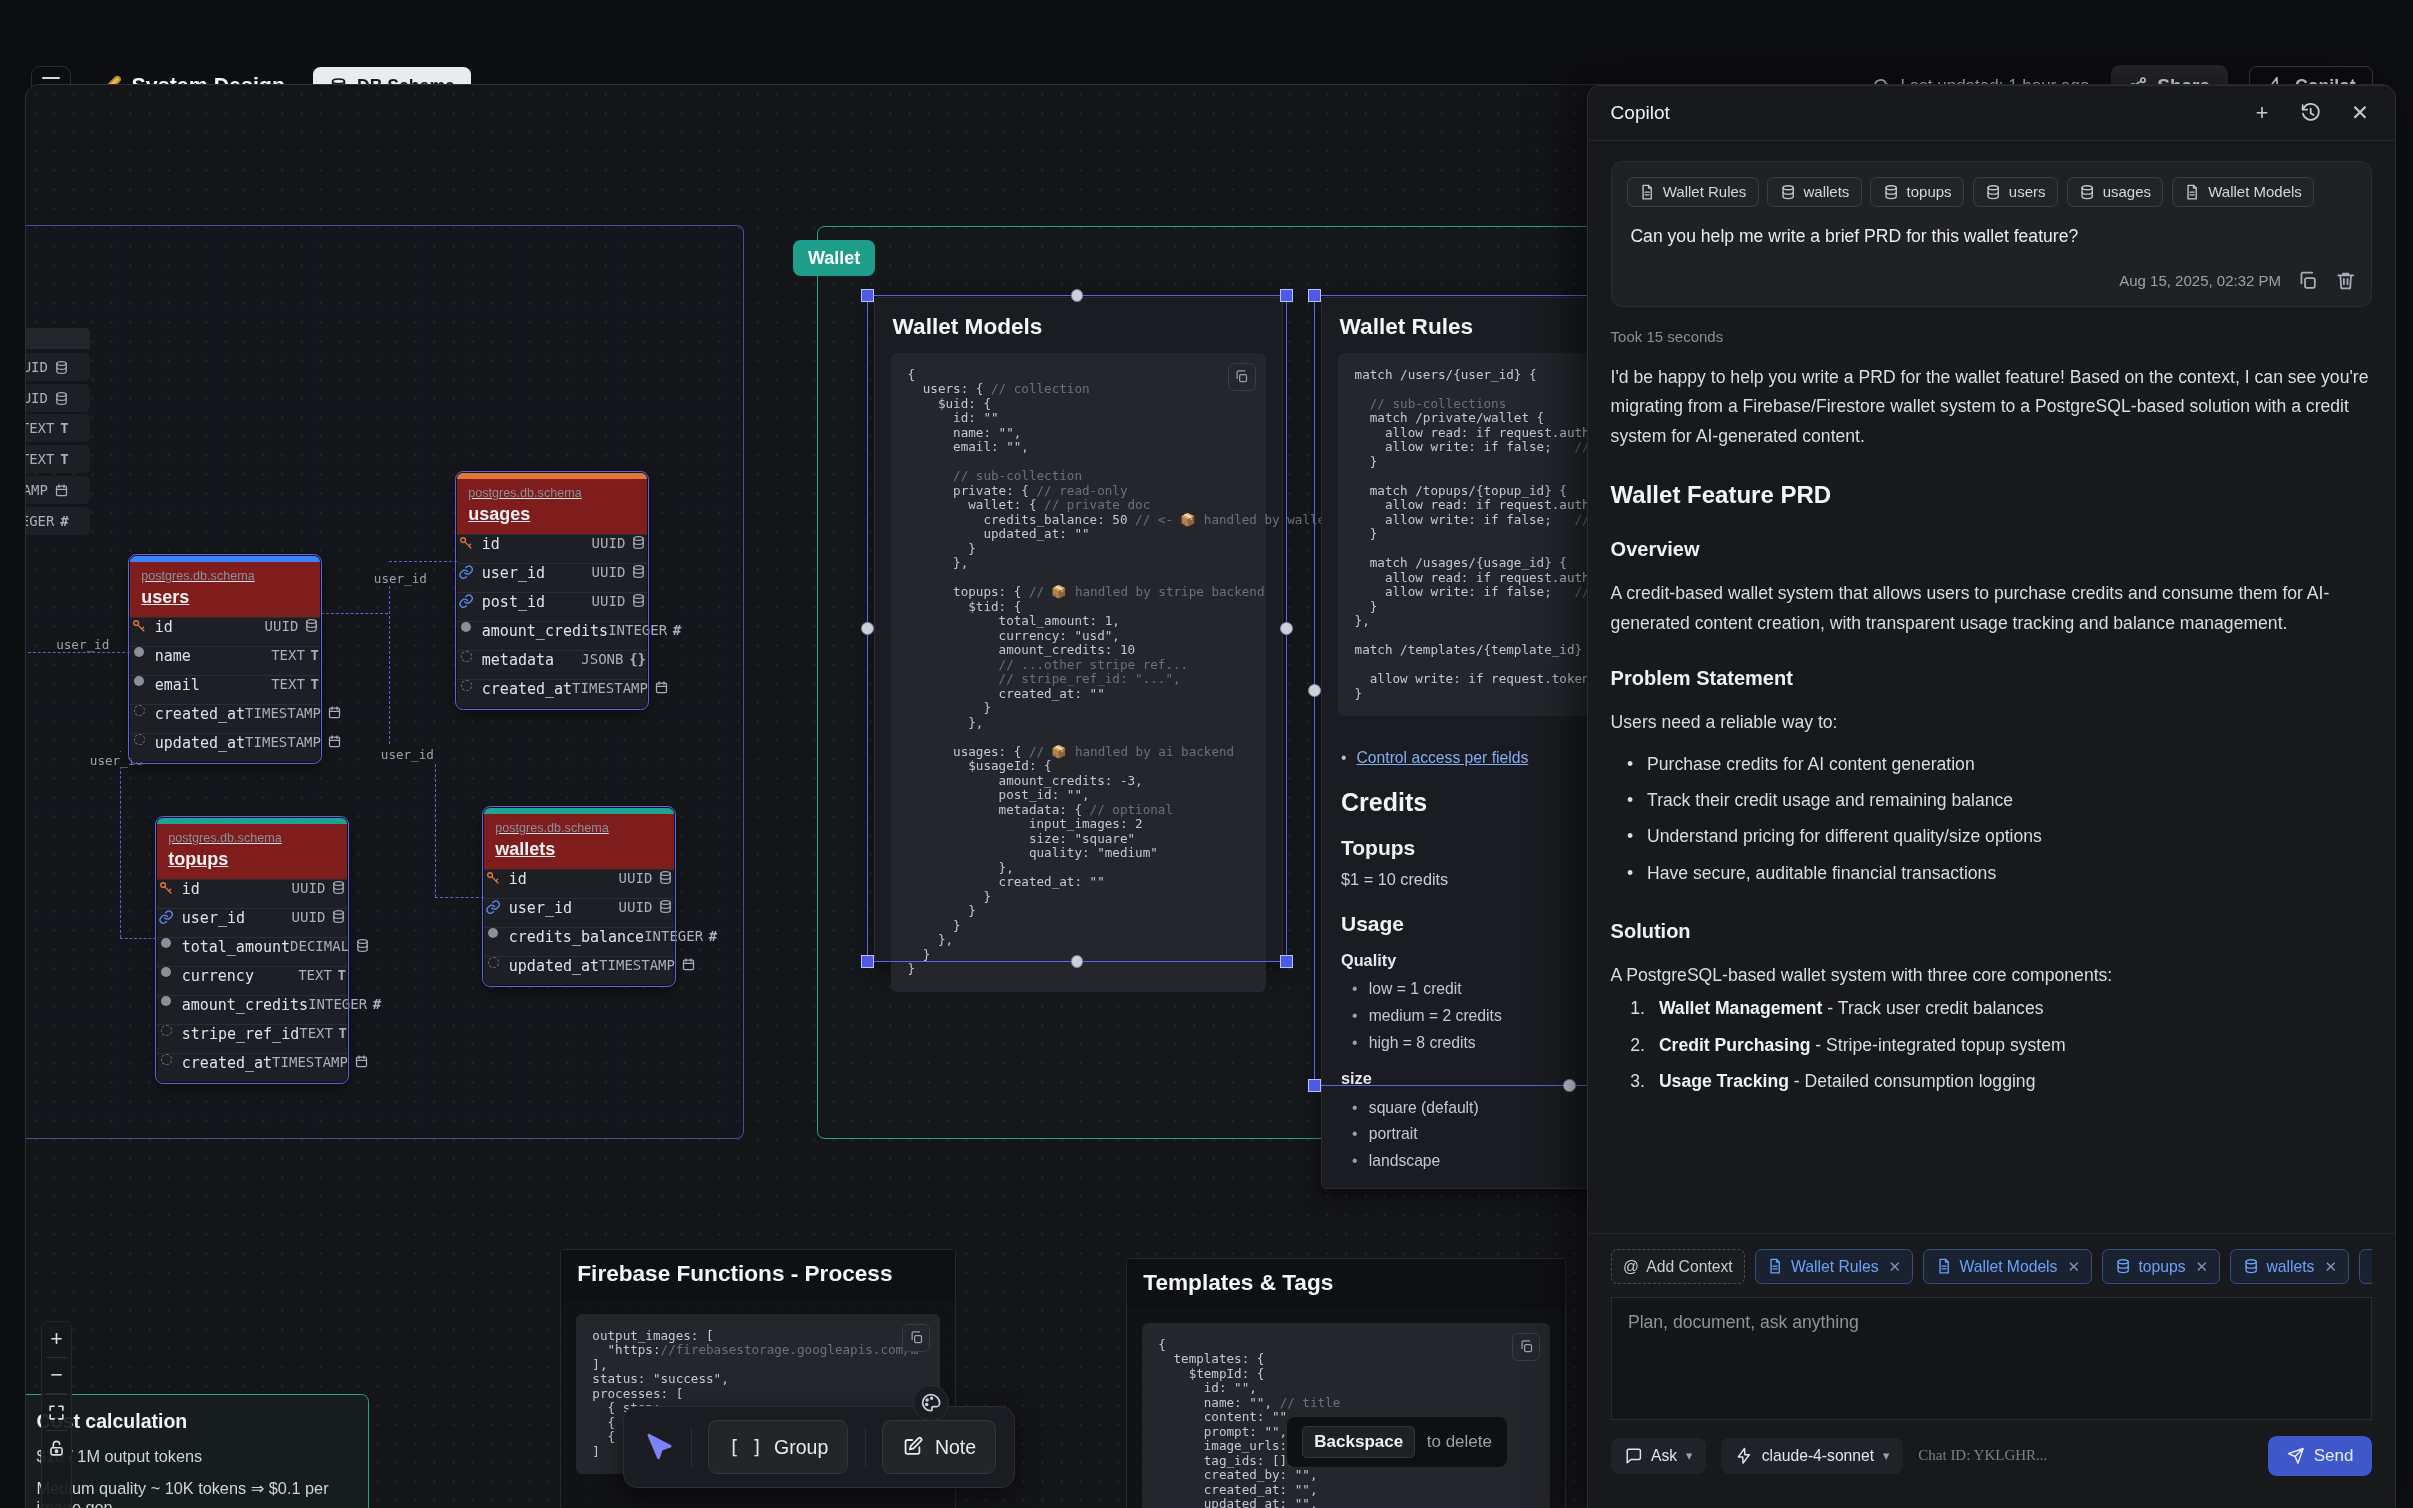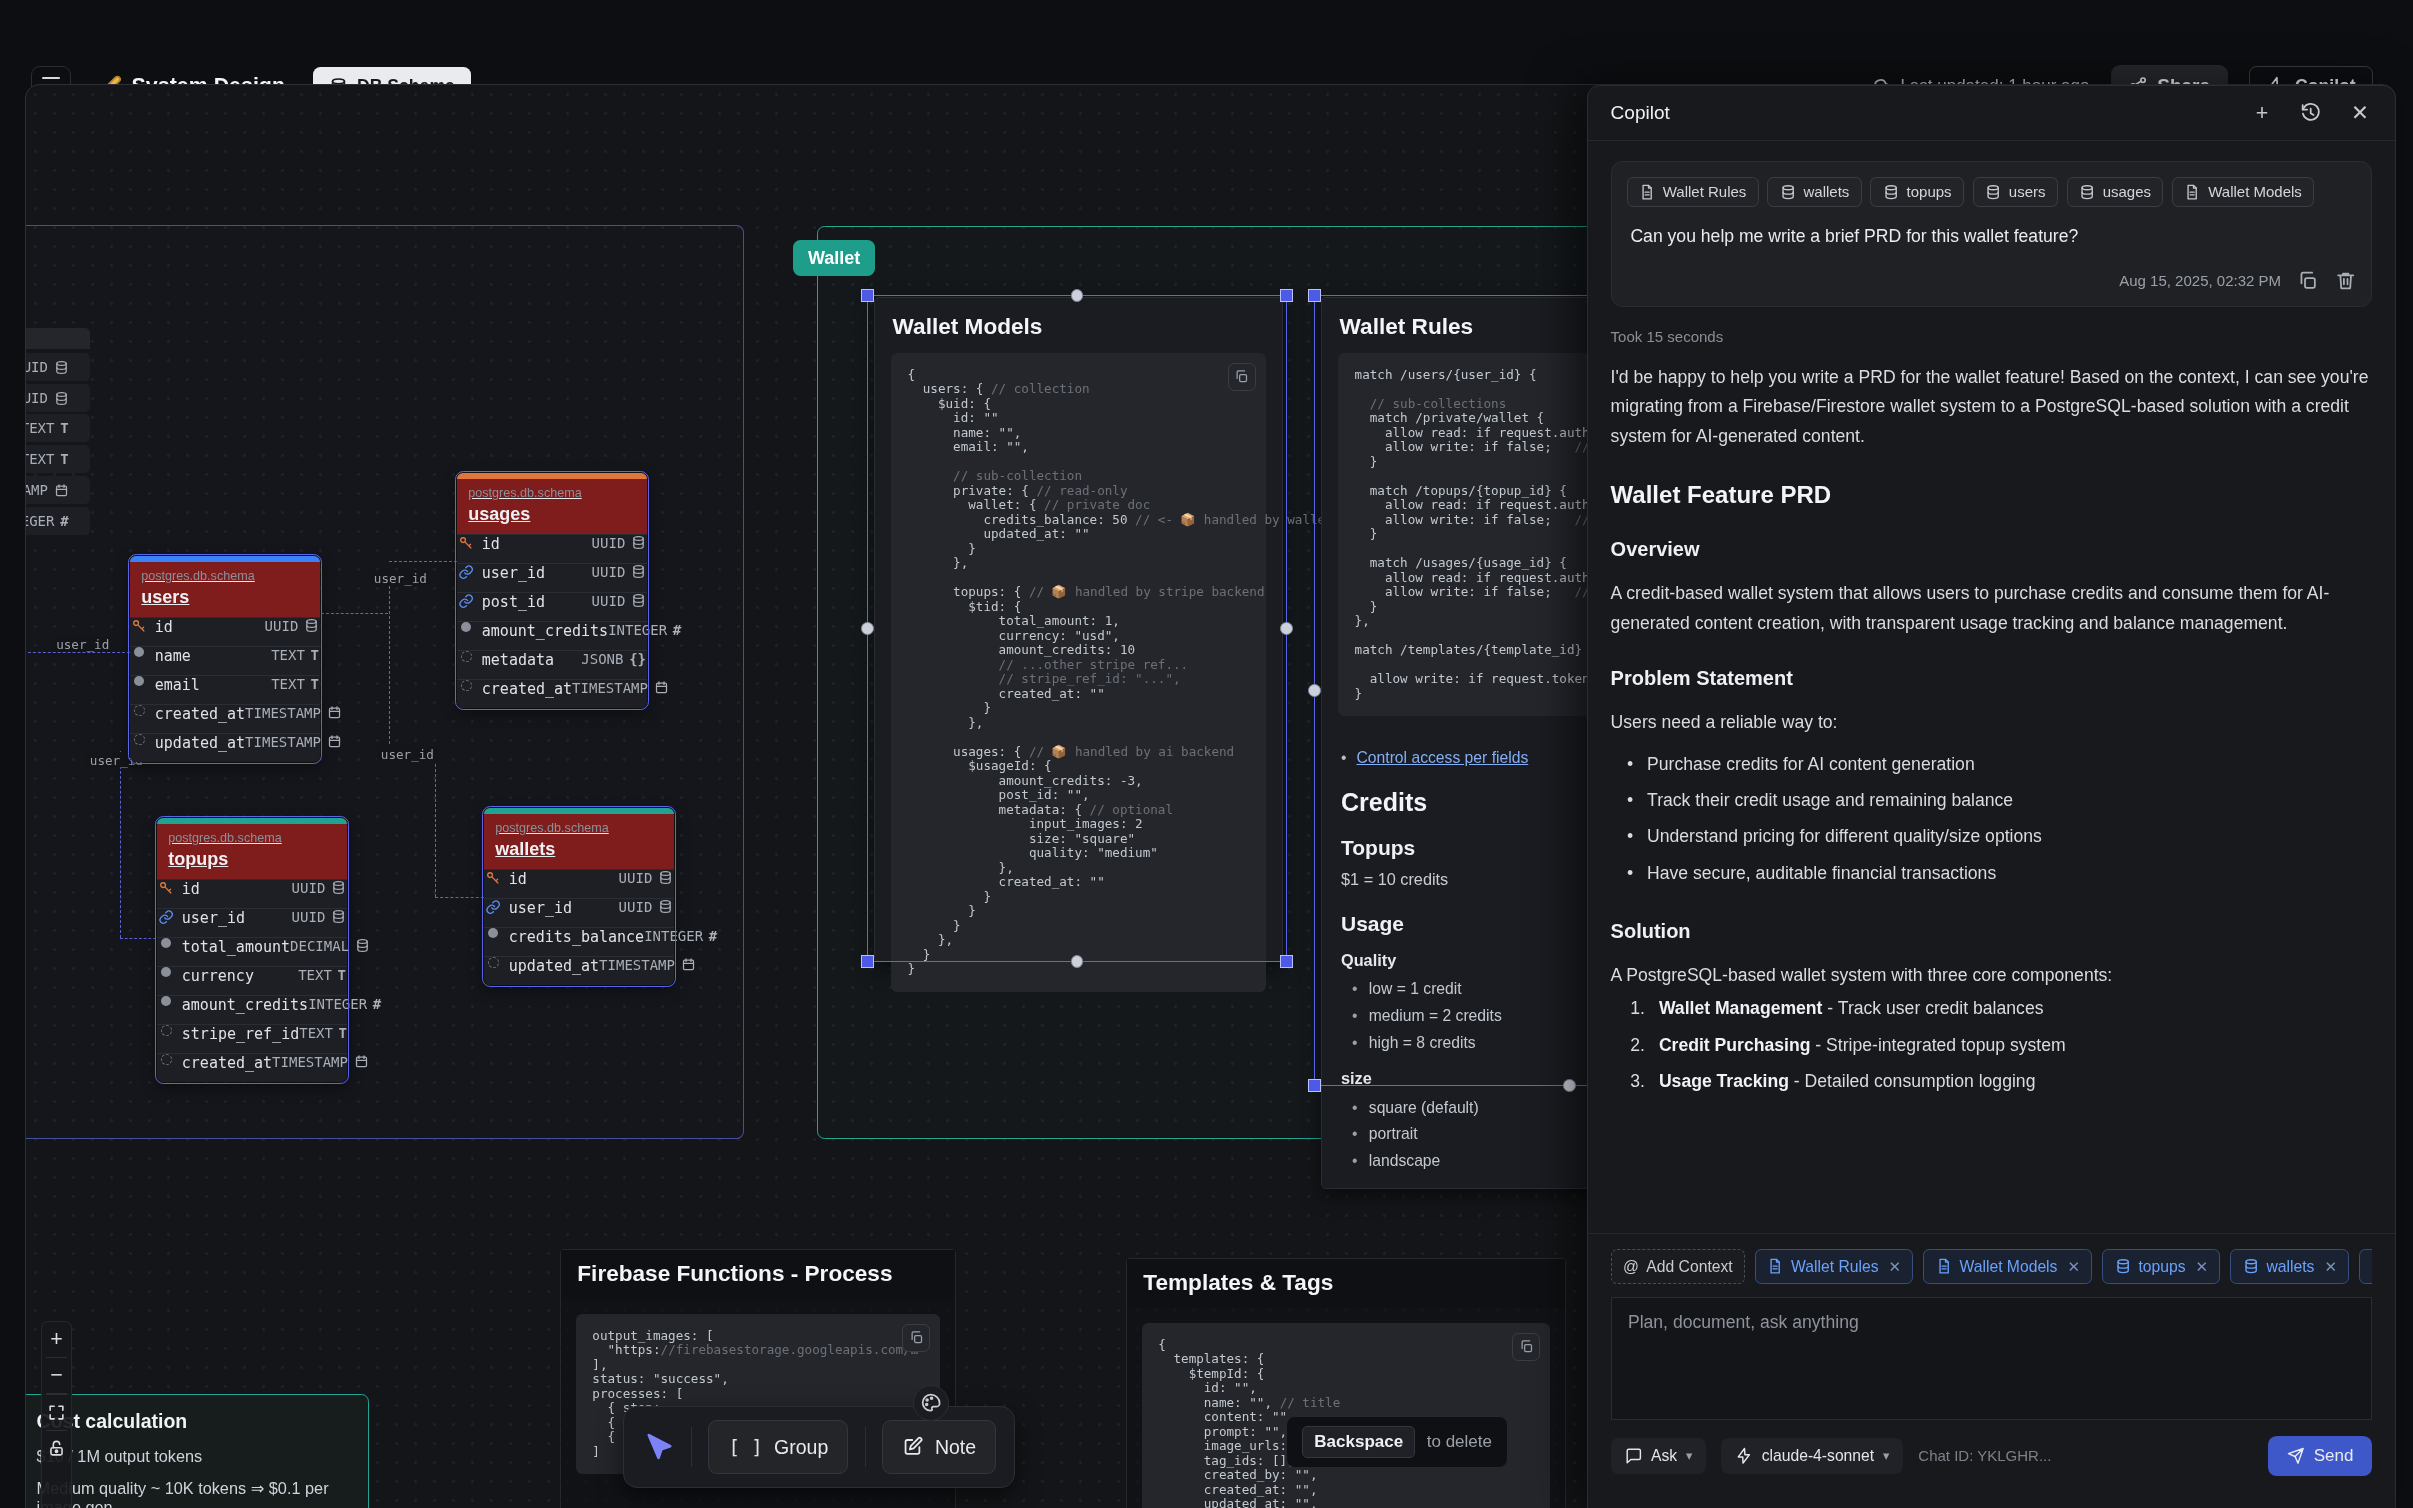--- a/index.html
+++ b/index.html
@@ -153,21 +153,21 @@
   .chip.addctx { border-style:dashed; border-color:#4a4d56; color:#c9ccd3; font-size:15.7px; }
   .chip.blue { border-color:#34507c; background:#1a2232; color:#6ba1f8; font-size:15.7px; }
   .chip.blue svg { color:#6ba1f8; }
   .chip.blue .x { color:#7d92b8; font-size:15px; margin-left:2.5px; }
   .biginput { margin-top:12.6px; height:123px; background:#141519; border:1.3px solid #2a2c31; border-radius:0; padding:14px 16.3px; }
   .biginput .ph { color:#8d929b; font-size:17.6px; }
   .pfoot { display:flex; align-items:center; gap:15px; margin-top:16.3px; }
   .pillbtn { background:#202227; border-radius:7.5px; padding:8.8px 14px; display:flex; align-items:center; gap:8.8px;
     font-size:15.7px; color:#e2e5ea; cursor:pointer; }
   .pillbtn .car { font-size:12.6px; color:#9aa0a9; }
-  .chatid { color:#7c8088; font-size:15px; }
+  .chatid { color:#7c8088; font-size:15px;font-family:Liberation Serif, serif; }
   .sendbtn { margin-left:auto; background:#3e57c9; border-radius:8.8px; padding:10px 19px; display:flex; align-items:center; gap:8.8px;
     font-size:17px; color:#e8ebf2; cursor:pointer; }
 </style>
 </head>
 <body>
 
 <svg width="0" height="0" style="position:absolute">
   <defs>
     <symbol id="i-db" viewBox="0 0 24 24">
         <ellipse cx="12" cy="5.5" rx="7.5" ry="3"></ellipse>

